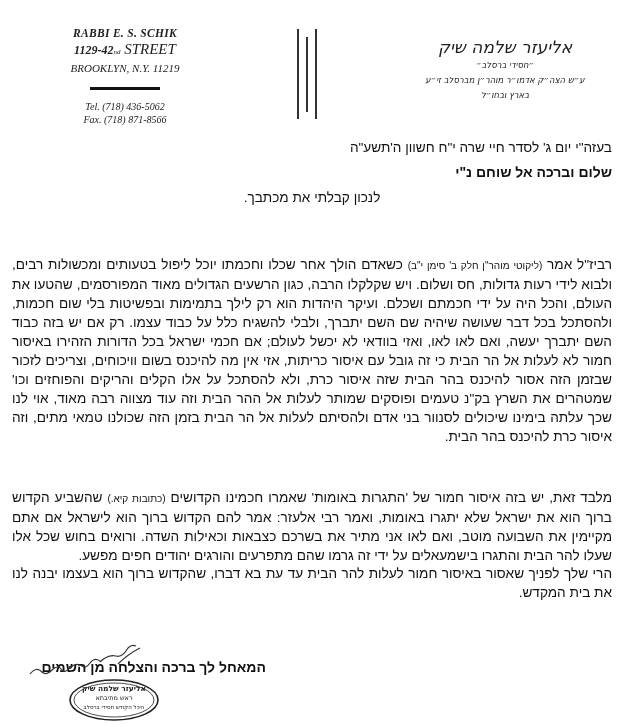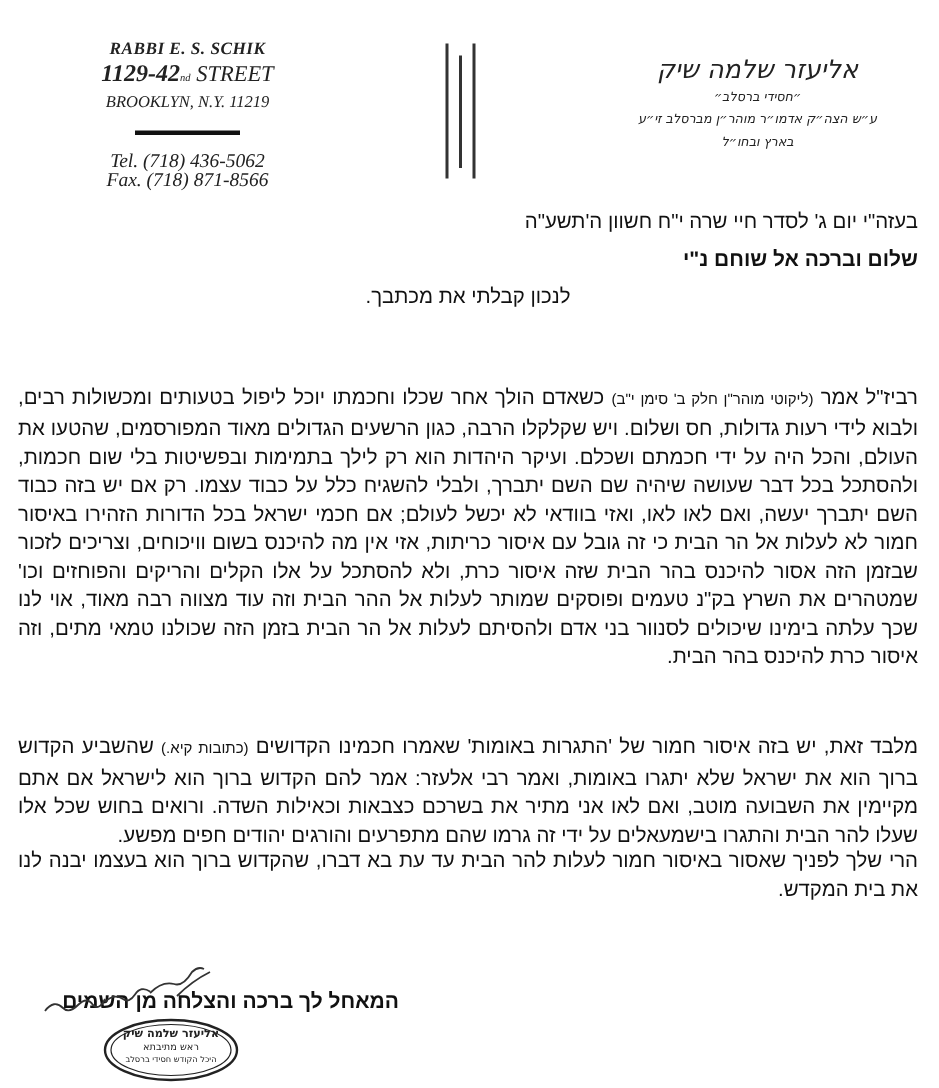--- a/index.html
+++ b/index.html
@@ -4,25 +4,25 @@
   <style>
     html, body { margin: 0; padding: 0; background: #ffffff; }
     body { width: 626px; height: 725px; position: relative; overflow: hidden; color: #111; }
     .page { position: absolute; left: 0; top: 0; width: 626px; height: 580px; background: #fff; }
 
     
     .lh-en { position: absolute; left: 50px; top: 26px; width: 150px; text-align: center;
              font-family: "Liberation Serif", serif; font-style: italic; color: #222; }
     .lh-en .name { font-size: 11.5px; font-weight: bold; letter-spacing: 0.3px; line-height: 15px; }
     .lh-en .street { font-size: 15px; line-height: 17px; }
-    .lh-en .street .num { font-weight: bold; font-size: 16px; }
+    .lh-en .street .num { font-weight: bold; font-size: 12px; }
     .lh-en .street sub { font-size: 7px; vertical-align: baseline; }
     .lh-en .city { font-size: 11px; line-height: 15px; }
     .lh-en .bar { width: 70px; height: 3px; background: #111; margin: 11px auto 10px; }
-    .lh-en .tel { font-size: 13px; line-height: 13px; }
+    .lh-en .tel { font-size: 10px; line-height: 13px; }
 
     
     .vline { position: absolute; background: #333; width: 2px; }
 
     
     .lh-he { position: absolute; left: 420px; top: 36px; width: 170px; text-align: center;
              direction: rtl; font-family: "DejaVu Sans", sans-serif; color: #222; }
     .lh-he .name { font-size: 17px; font-style: italic; line-height: 22px; }
     .lh-he .line { font-size: 8.5px; font-style: italic; line-height: 15px; }
 

